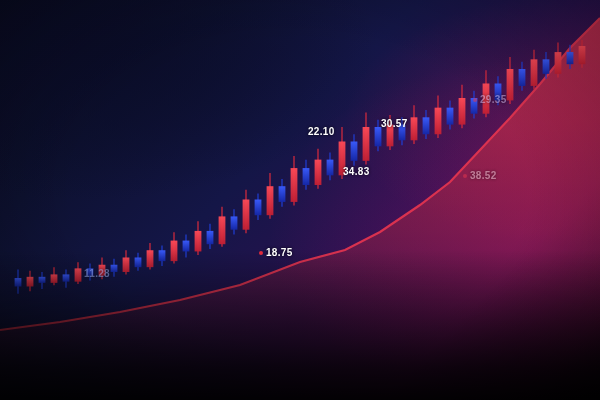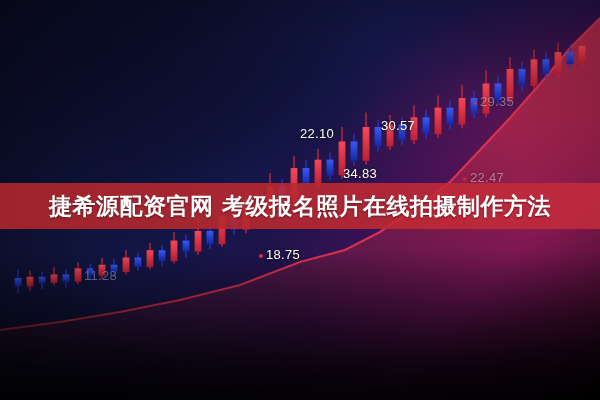--- a/index.html
+++ b/index.html
@@ -23,21 +23,21 @@
   .bg-vignette{position:absolute;inset:0;
     background:radial-gradient(ellipse 95% 95% at 50% 48%, rgba(0,0,0,0) 40%, rgba(0,0,0,.55) 100%);}
   .bg-bottomfade{position:absolute;left:0;right:0;bottom:0;height:150px;
     background:linear-gradient(180deg, rgba(0,0,0,0) 0%, rgba(0,0,0,.80) 78%, rgba(0,0,0,.95) 100%);}
 
   
   #chart{position:absolute;inset:0;}
   #chart svg{display:block;width:600px;height:400px;}
 
   
-  .dlabel{position:absolute;font-size:13px;font-weight:normal;letter-spacing:.3px;
+  .dlabel{position:absolute;font-size:10px;font-weight:bold;letter-spacing:.3px;
           white-space:nowrap;color:#ffffff;text-shadow:0 0 3px rgba(0,0,0,.9);}
   .dlabel .dot{display:inline-block;width:4px;height:4px;border-radius:50%;
           margin-right:3px;vertical-align:1px;}
 
   
   #banner{position:absolute;left:0;top:183px;width:600px;height:46px;
     background:linear-gradient(90deg, rgba(169,37,45,.93) 0%, rgba(183,40,47,.90) 42%,
                rgba(196,42,52,.86) 70%, rgba(201,45,60,.80) 100%);
     display:flex;align-items:center;justify-content:center;}
   #banner-text{font-size:23px;font-weight:bold;color:#ffffff;letter-spacing:.5px;
@@ -272,24 +272,21 @@
         </g>
     </svg>
   </div>
 
   <div class="bg-vignette"></div>
   <div class="bg-bottomfade"></div>
 
   <div id="labels">
       <div class="dlabel" style="left: 84px; top: 268px; color: rgb(143, 160, 216); opacity: 0.55;"><span>11.28</span></div>
       <div class="dlabel" style="left: 243px; top: 247px; color: rgb(255, 255, 255); padding-left: 16px;"><span class="dot" style="background: rgb(224, 43, 60);"></span><span>18.75</span></div>
-      <div class="dlabel" style="left: 300px; top: 126px; color: rgb(255, 255, 255);"><span>22.10</span></div>
+      <div class="dlabel" style="left: 308px; top: 126px; color: rgb(255, 255, 255);"><span>22.10</span></div>
       <div class="dlabel" style="left: 343px; top: 166px; color: rgb(255, 255, 255);"><span>34.83</span></div>
       <div class="dlabel" style="left: 381px; top: 118px; color: rgb(255, 255, 255);"><span>30.57</span></div>
       <div class="dlabel" style="left: 473px; top: 94px; color: rgb(201, 182, 224); opacity: 0.55;"><span class="dot" style="background: rgb(224, 52, 79);"></span><span>29.35</span></div>
-      <div class="dlabel" style="left: 463px; top: 170px; color: rgb(232, 200, 212); opacity: 0.55;"><span class="dot" style="background: rgb(224, 52, 79);"></span><span>22.47</span></div>
+      <div class="dlabel" style="left: 463px; top: 170px; color: rgb(232, 200, 212); opacity: 0.55;"><span class="dot" style="background: rgb(224, 52, 79);"></span><span>38.52</span></div>
     </div>
 
-  <div id="banner">
-    <span id="banner-text">捷希源配资官网 考级报名照片在线拍摄制作方法</span>
-  </div>
 
 </div>
 
 </body></html>

